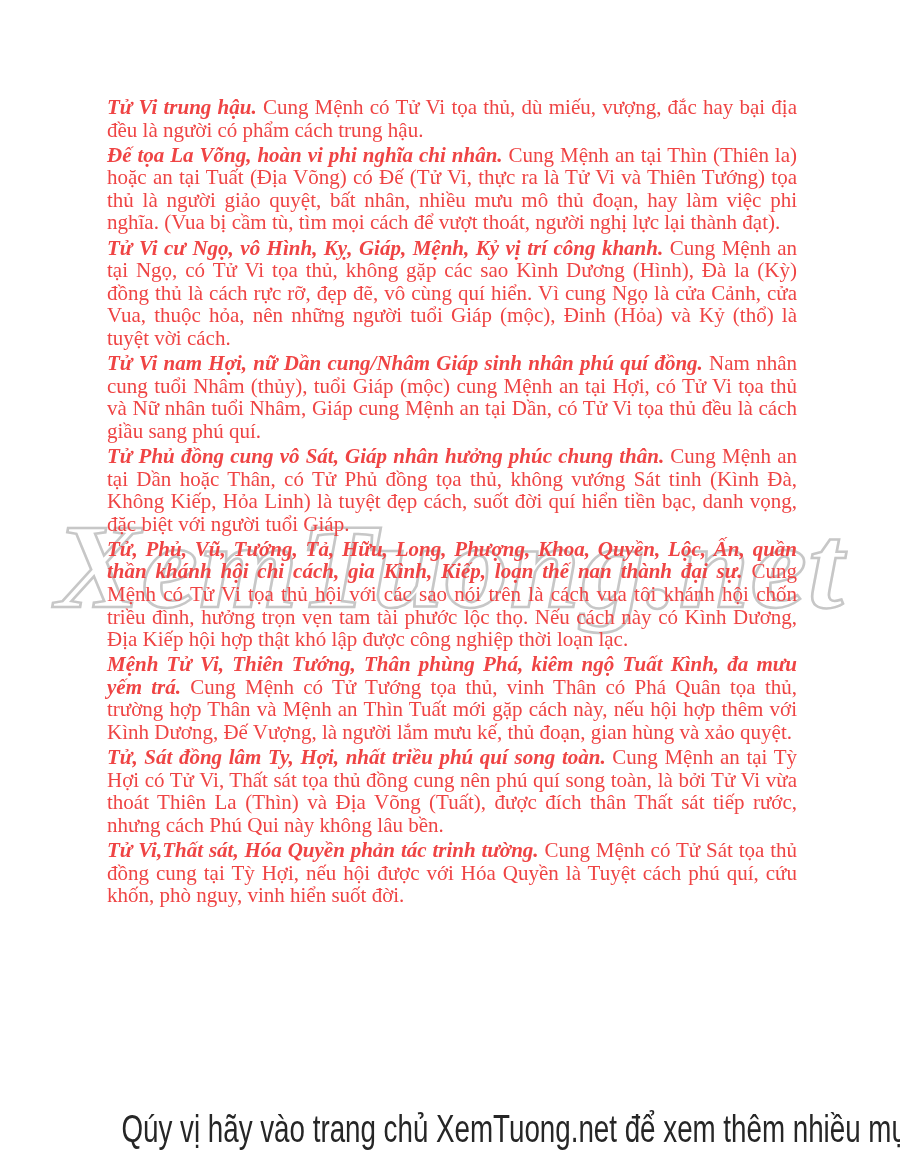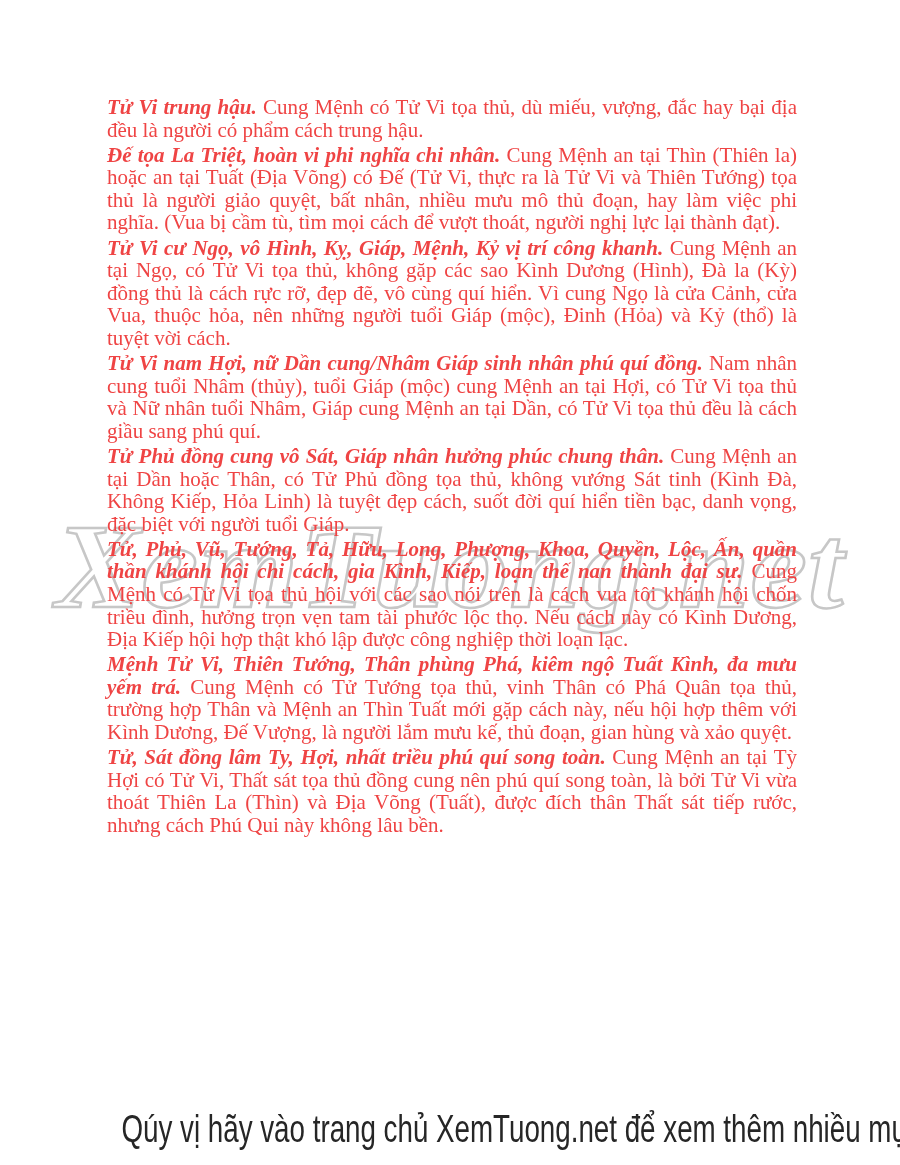--- a/index.html
+++ b/index.html
@@ -61,26 +61,27 @@
 </style>
 </head>
 <body>
 
 <div class="page">
 
   <div class="watermark">XemTuong.net</div>
 
   <main class="content">
     <p class="para"><b class="lead">Tử Vi trung hậu.</b> <span>Cung Mệnh có Tử Vi tọa thủ, dù miếu, vượng, đắc hay bại địa đều là người có phẩm cách trung hậu.</span></p>
-    <p class="para"><b class="lead">Đế tọa La Triệt, hoàn vi phi nghĩa chi nhân.</b> <span>Cung Mệnh an tại Thìn (Thiên la) hoặc an tại Tuất (Địa Võng) có Đế (Tử Vi, thực ra là Tử Vi và Thiên Tướng) tọa thủ là người giảo quyệt, bất nhân, nhiều mưu mô thủ đoạn, hay làm việc phi nghĩa. (Vua bị cầm tù, tìm mọi cách để vượt thoát, người nghị lực lại thành đạt).</span></p>
+    <p class="para"><b class="lead">Đế tọa La Võng, hoàn vi phi nghĩa chi nhân.</b> <span>Cung Mệnh an tại Thìn (Thiên la) hoặc an tại Tuất (Địa Võng) có Đế (Tử Vi, thực ra là Tử Vi và Thiên Tướng) tọa thủ là người giảo quyệt, bất nhân, nhiều mưu mô thủ đoạn, hay làm việc phi nghĩa. (Vua bị cầm tù, tìm mọi cách để vượt thoát, người nghị lực lại thành đạt).</span></p>
     <p class="para"><b class="lead">Tử Vi cư Ngọ, vô Hình, Kỵ, Giáp, Mệnh, Kỷ vị trí công khanh.</b> <span>Cung Mệnh an tại Ngọ, có Tử Vi tọa thủ, không gặp các sao Kình Dương (Hình), Đà la (Kỳ) đồng thủ là cách rực rỡ, đẹp đẽ, vô cùng quí hiển. Vì cung Ngọ là cửa Cảnh, cửa Vua, thuộc hỏa, nên những người tuổi Giáp (mộc), Đinh (Hỏa) và Kỷ (thổ) là tuyệt vời cách.</span></p>
     <p class="para"><b class="lead">Tử Vi nam Hợi, nữ Dần cung/Nhâm Giáp sinh nhân phú quí đồng.</b> <span>Nam nhân cung tuổi Nhâm (thủy), tuổi Giáp (mộc) cung Mệnh an tại Hợi, có Tử Vi tọa thủ và Nữ nhân tuổi Nhâm, Giáp cung Mệnh an tại Dần, có Tử Vi tọa thủ đều là cách giầu sang phú quí.</span></p>
     <p class="para"><b class="lead">Tử Phủ đồng cung vô Sát, Giáp nhân hưởng phúc chung thân.</b> <span>Cung Mệnh an tại Dần hoặc Thân, có Tử Phủ đồng tọa thủ, không vướng Sát tinh (Kình Đà, Không Kiếp, Hỏa Linh) là tuyệt đẹp cách, suốt đời quí hiển tiền bạc, danh vọng, đặc biệt với người tuổi Giáp.</span></p>
     <p class="para"><b class="lead">Tử, Phủ, Vũ, Tướng, Tả, Hữu, Long, Phượng, Khoa, Quyền, Lộc, Ấn, quần thần khánh hội chi cách, gia Kình, Kiếp, loạn thế nan thành đại sự.</b> <span>Cung Mệnh có Tử Vi tọa thủ hội với các sao nói trên là cách vua tôi khánh hội chốn triều đình, hưởng trọn vẹn tam tài phước lộc thọ. Nếu cách này có Kình Dương, Địa Kiếp hội hợp thật khó lập được công nghiệp thời loạn lạc.</span></p>
     <p class="para"><b class="lead">Mệnh Tử Vi, Thiên Tướng, Thân phùng Phá, kiêm ngộ Tuất Kình, đa mưu yếm trá.</b> <span>Cung Mệnh có Tử Tướng tọa thủ, vinh Thân có Phá Quân tọa thủ, trường hợp Thân và Mệnh an Thìn Tuất mới gặp cách này, nếu hội hợp thêm với Kình Dương, Đế Vượng, là người lắm mưu kế, thủ đoạn, gian hùng và xảo quyệt.</span></p>
     <p class="para"><b class="lead">Tử, Sát đồng lâm Ty, Hợi, nhất triều phú quí song toàn.</b> <span>Cung Mệnh an tại Tỳ Hợi có Tử Vi, Thất sát tọa thủ đồng cung nên phú quí song toàn, là bởi Tử Vi vừa thoát Thiên La (Thìn) và Địa Võng (Tuất), được đích thân Thất sát tiếp rước, nhưng cách Phú Qui này không lâu bền.</span></p>
+    <p class="para"><b class="lead">Tử Vi,Thất sát, Hóa Quyền phản tác trinh tường.</b> <span>Cung Mệnh có Tử Sát tọa thủ đồng cung tại Tỳ Hợi, nếu hội được với Hóa Quyền là Tuyệt cách phú quí, cứu khốn, phò nguy, vinh hiển suốt đời.</span></p>
   </main>
 
   <footer class="footer">
     <span>Qúy vị hãy vào trang chủ XemTuong.net để xem thêm nhiều mục hay khác</span>
   </footer>
 
 </div>
 
 </body></html>

